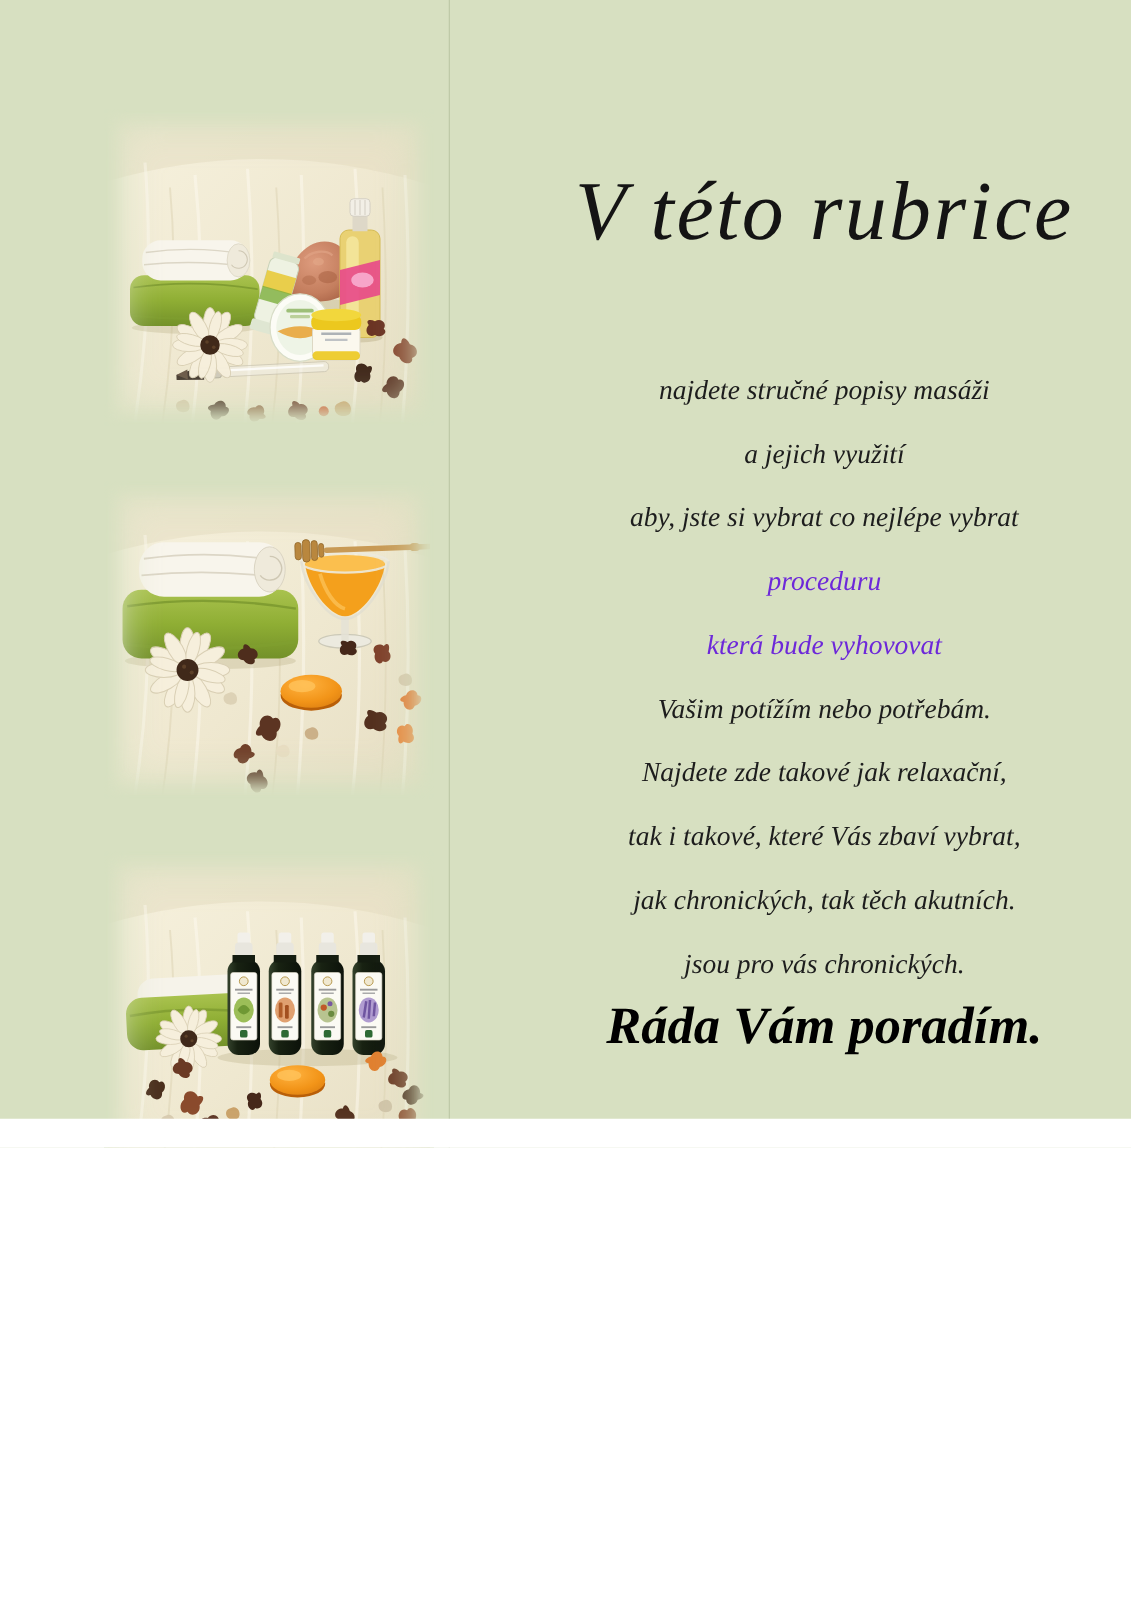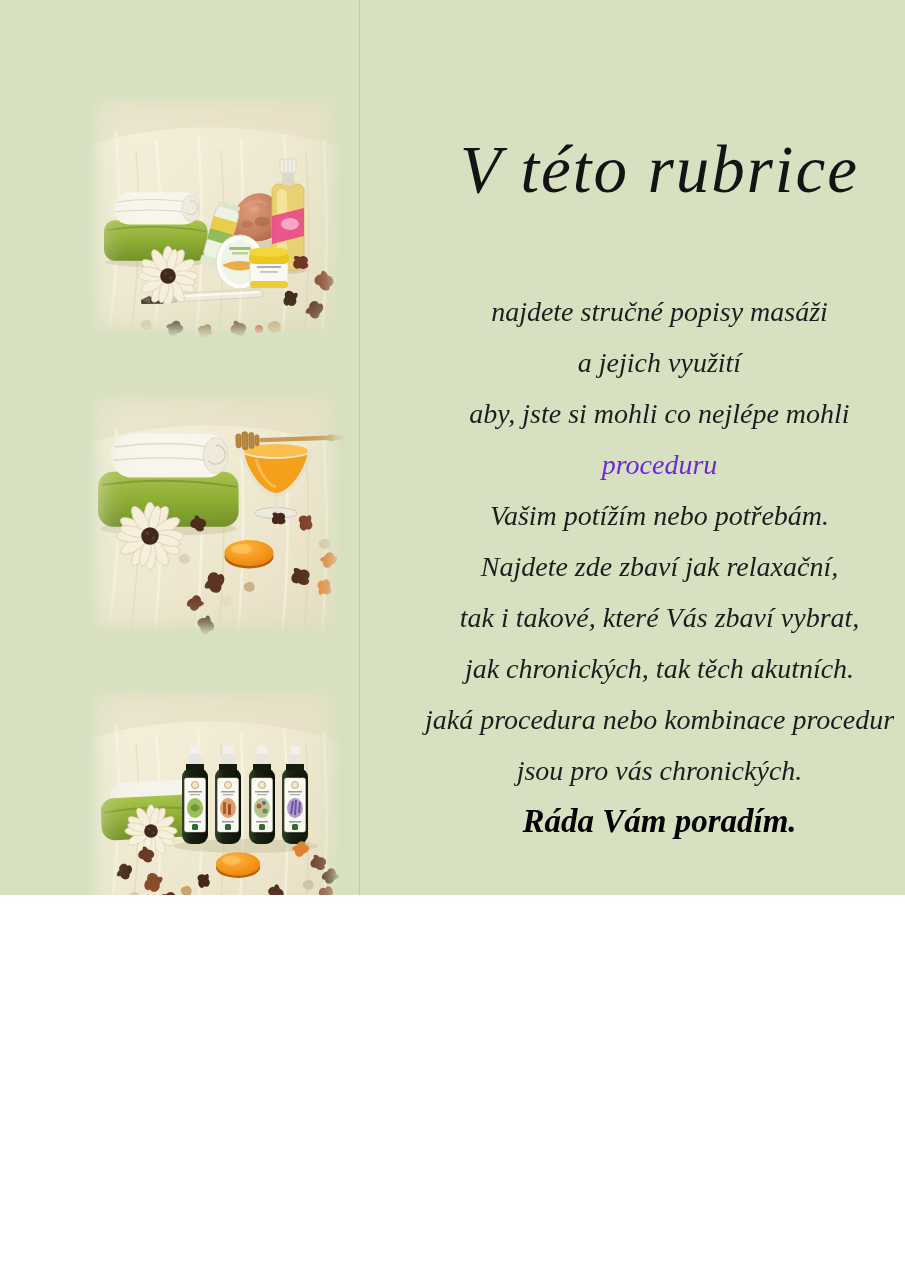--- a/index.html
+++ b/index.html
@@ -17,24 +17,24 @@
   #photo2{top:388px;}
   #photo3{top:684px;}
   #photo4{top:984px;}
 
   
   .text-col{position:absolute;left:414px;top:0;width:491px;height:1257px;}
   .title{margin:0;padding-top:126px;text-align:center;font-style:italic;font-weight:normal;
          font-size:67px;line-height:1.3;letter-spacing:2px;color:#141414;}
   .intro{margin-top:73px;}
   .line{height:51px;display:flex;align-items:center;justify-content:center;
-        font-style:italic;font-size:28px;color:#1d1d1d;white-space:nowrap;}
+        font-style:italic;font-size:22px;color:#1d1d1d;white-space:nowrap;}
   .line.bold{font-weight:normal;color:#6d28d9;}
   .closing{height:50px;display:flex;align-items:center;justify-content:center;
-           font-style:italic;font-weight:bold;font-size:33px;color:#000;white-space:nowrap;}
+           font-style:italic;font-weight:bold;font-size:42px;color:#000;white-space:nowrap;}
 </style>
 </head>
 <body>
 
 <div class="page">
 
   <svg width="0" height="0" style="position:absolute" aria-hidden="true">
     <defs>
       <linearGradient id="fabG" x1="0" y1="0" x2="1" y2="1">
         <stop offset="0" stop-color="#f7f2df"></stop>
@@ -383,26 +383,26 @@
     </svg>
   </div>
 
   <div class="divider"></div>
 
   <div class="text-col">
     <h1 class="title">V této rubrice</h1>
     <div class="intro">
       <div class="line">najdete stručné popisy masáži</div>
       <div class="line">a jejich využití</div>
-      <div class="line">aby, jste si mohli co nejlépe mohli</div>
+      <div class="line">aby, jste si vybrat co nejlépe vybrat</div>
       <div class="line bold">proceduru</div>
+      <div class="line bold">která bude vyhovovat</div>
       <div class="line">Vašim potížím nebo potřebám.</div>
-      <div class="line">Najdete zde zbaví jak relaxační,</div>
+      <div class="line">Najdete zde takové jak relaxační,</div>
       <div class="line">tak i takové, které Vás zbaví vybrat,</div>
       <div class="line">jak chronických, tak těch akutních.</div>
-      <div class="line">jaká procedura nebo kombinace procedur</div>
       <div class="line">jsou pro vás chronických.</div>
       <div class="closing">Ráda Vám poradím.</div>
     </div>
   </div>
 
   <div class="footer-strip"></div>
 </div>
 
 </body></html>

